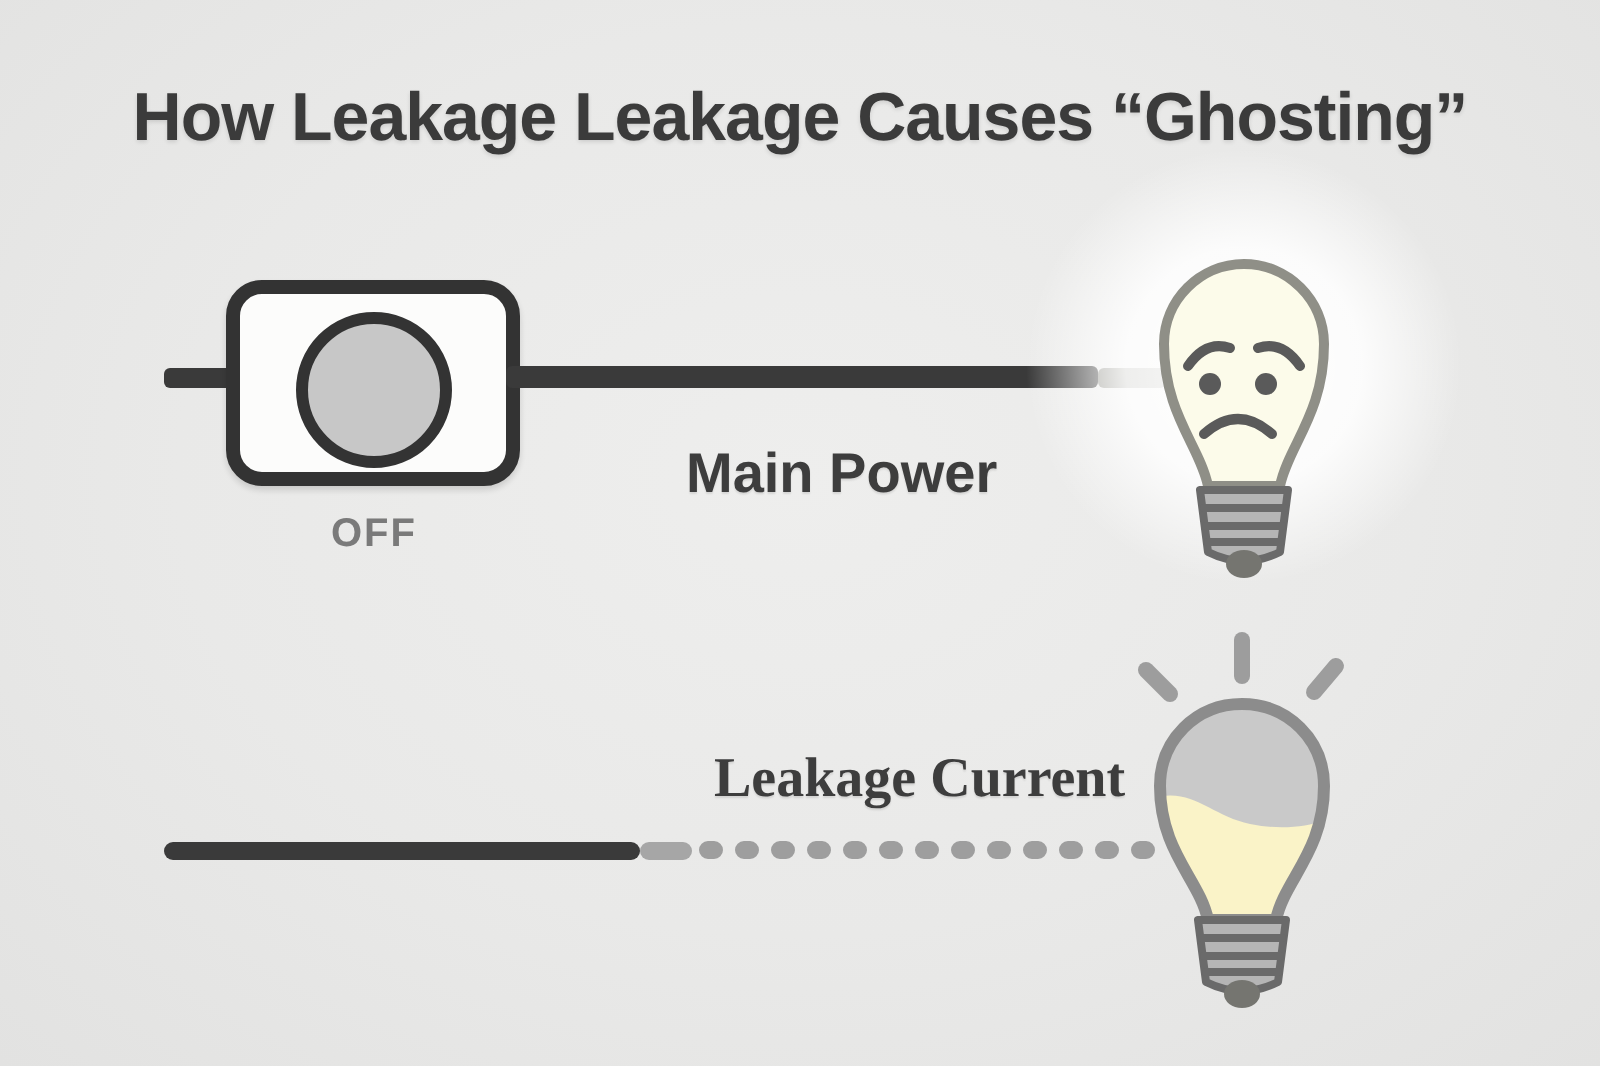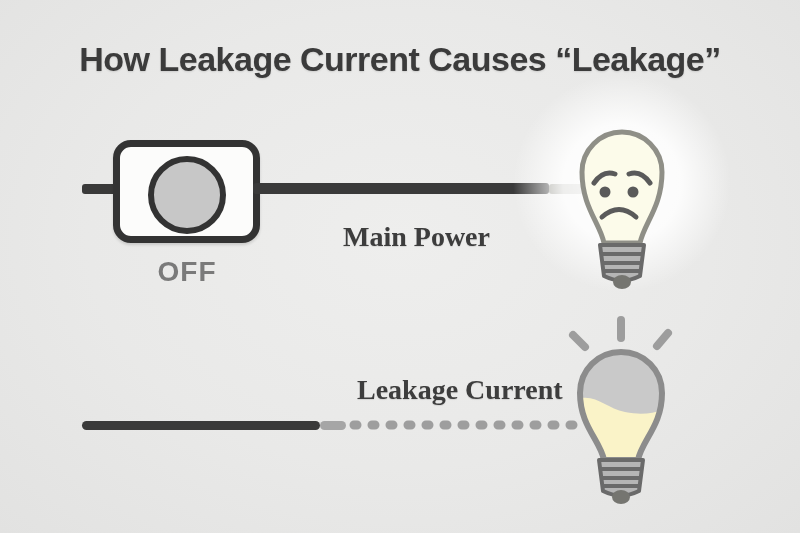--- a/index.html
+++ b/index.html
@@ -20,47 +20,47 @@
     left:113px;top:140px;width:147px;height:103px;box-sizing:border-box;
     background:#fcfcfb;border:7px solid #333;border-radius:18px;
     box-shadow:0 2px 3px rgba(0,0,0,0.14);
   }
   .switch-knob{
     left:148px;top:156px;width:66px;height:66px;box-sizing:content-box;
     background:#c7c7c7;border:6px solid #333;border-radius:50%;
   }
   .off-label{
     left:142px;top:256px;width:90px;text-align:center;
-    font-size:28px;font-weight:700;color:#7a7a7a;letter-spacing:1px;
+    font-size:20px;font-weight:700;color:#7a7a7a;letter-spacing:1px;
   }
   
   .wire{background:#3a3a3a;border-radius:3px;}
   .wire-stub-1{left:82px;top:184px;width:36px;height:10px;}
   .wire-main{left:253px;top:183px;width:296px;height:11px;}
   .wire-main-gray{left:549px;top:184px;width:34px;height:10px;background:#8e8e86;}
   .wire-leak-solid{left:82px;top:421px;width:238px;height:9px;border-radius:5px;}
   .wire-leak-gray{left:320px;top:421px;width:26px;height:9px;border-radius:5px;background:#a6a6a6;}
   .dash-svg{left:348px;top:416px;}
   
   .glow{
     left:512px;top:73px;width:220px;height:220px;border-radius:50%;
     background:radial-gradient(circle, rgba(255,255,255,0.98) 0%, rgba(255,255,255,0.85) 38%, rgba(255,255,255,0.0) 70%);
   }
   .bulb1{left:577px;top:125px;}
   .bulb2{left:560px;top:308px;}
   .label{font-size:28px;font-weight:700;color:#3d3d3d;text-shadow:0 1px 1px rgba(0,0,0,0.10);}
-  .label-main{left:343px;top:221px;font-family:Liberation Serif, serif;}
+  .label-main{left:343px;top:221px;}
   .label-leak{left:357px;top:374px;font-family:Liberation Serif, serif;}
 </style>
 </head>
 <body>
 
 <div>
 
-  <div class="abs title">How Leakage Current Causes “Leakage”</div>
+  <div class="abs title">How Leakage Leakage Causes “Ghosting”</div>
 
   <div class="abs wire wire-stub-1"></div>
   <div class="abs switch-body"></div>
   <div class="abs switch-knob"></div>
   <div class="abs off-label">OFF</div>
   <div class="abs wire wire-main"></div>
   <div class="abs wire-main-gray abs wire" style="background:#8e8e86;"></div>
 
   <div class="abs glow"></div>
 

